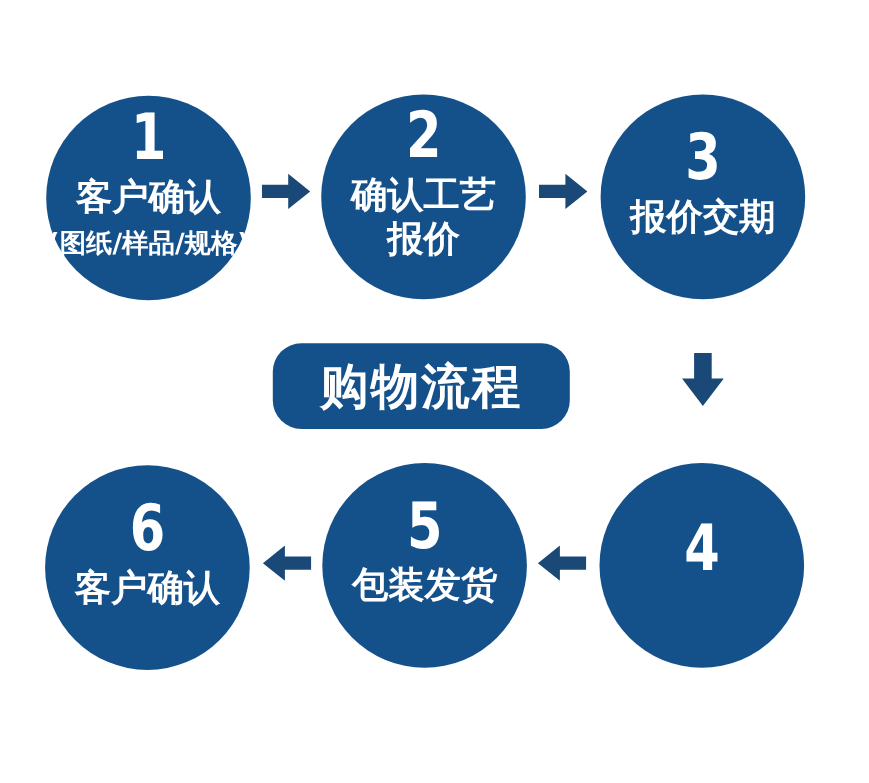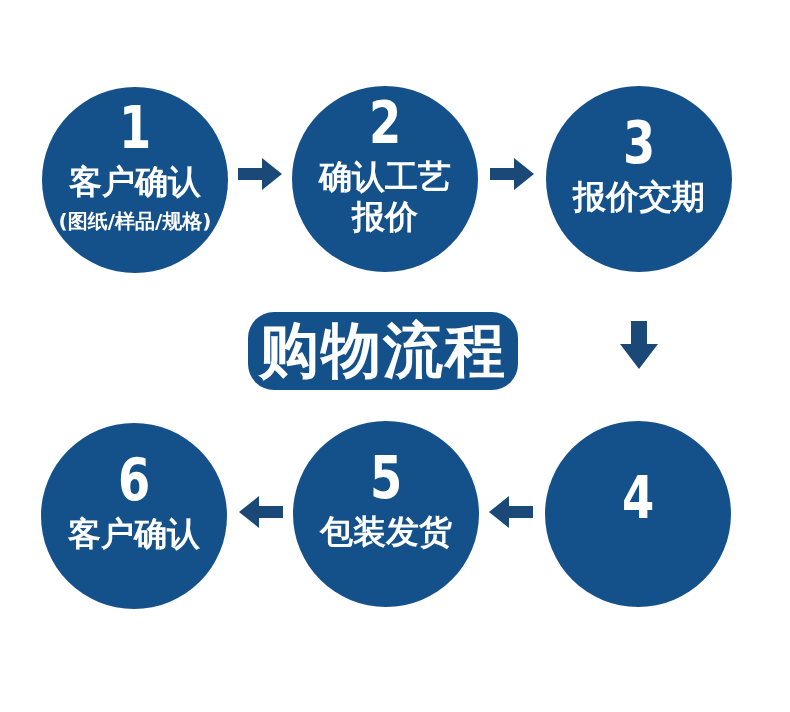--- a/index.html
+++ b/index.html
@@ -31,39 +31,39 @@
     font-size:58px;font-weight:700;line-height:1.0;
     transform:scaleX(0.8);
     margin-bottom:5px;
     letter-spacing:0;
   }
   .title{
     font-size:33px;font-weight:700;line-height:1.2;
     white-space:nowrap;
   }
   .note{
-    font-size:20px;font-weight:700;line-height:1.2;
+    font-size:24px;font-weight:700;line-height:1.2;
     margin-top:8px;white-space:nowrap;
   }
 
   .c1{left:42px;top:87px;}
   .c2{left:292px;top:86px;}
   .c3{left:546px;top:86px;}
   .c4{left:545px;top:421px;}
   .c5{left:293px;top:421px;}
   .c6{left:41px;top:423px;}
 
   .badge{
     position:absolute;left:248px;top:312px;
     width:270px;height:78px;
     background:var(--badge-fill,#14518A);
     border-radius:26px;
     color:var(--text,#fff);
     display:flex;align-items:center;justify-content:center;
-    font-size:60px;font-weight:700;
+    font-size:44px;font-weight:700;
     letter-spacing:2px;
   }
 
   .arrow{position:absolute;display:block;}
   .arrow polygon{fill:var(--arrow-fill,#1A4978);}
   .a12{left:238px;top:158px;}
   .a23{left:490px;top:158px;}
   .a34{left:620px;top:321px;}
   .a45{left:489px;top:496px;}
   .a56{left:239px;top:496px;}

